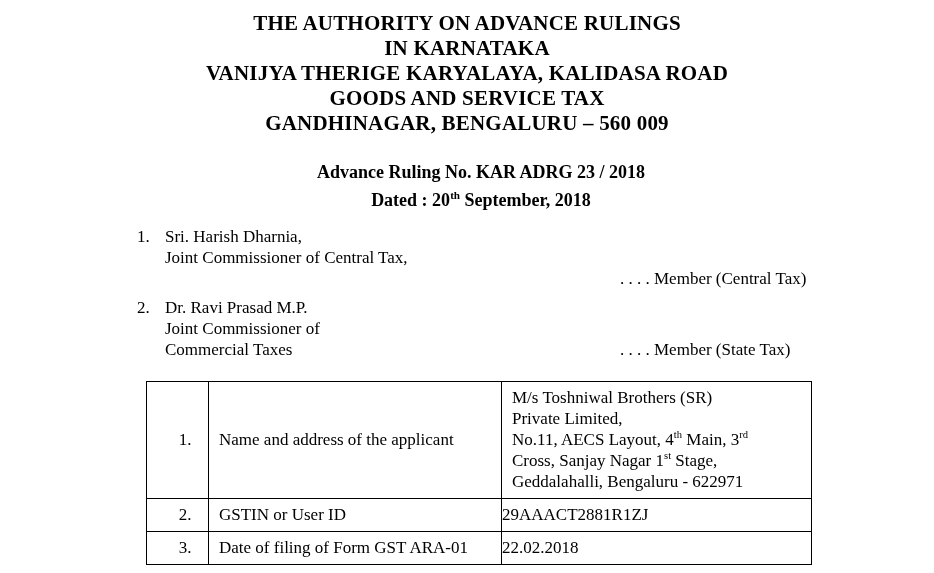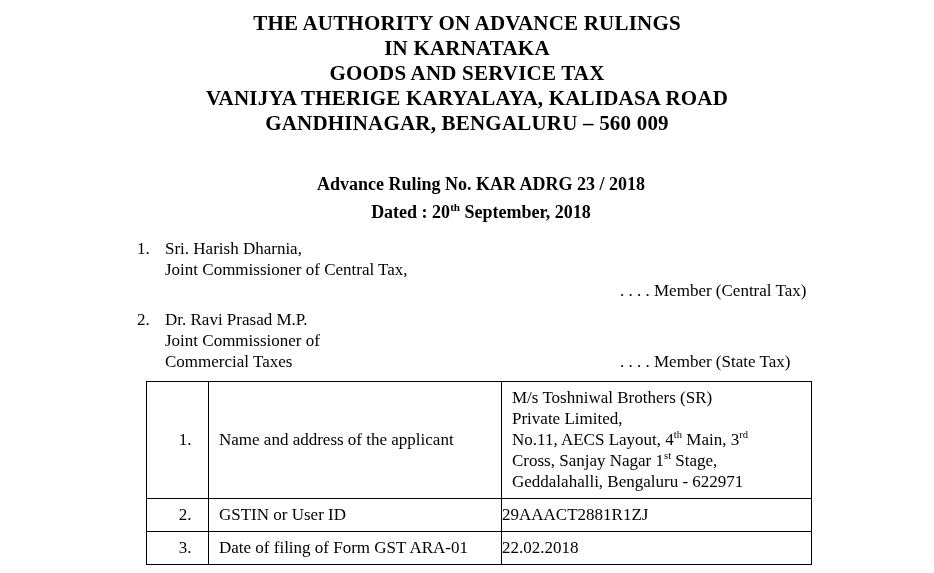--- a/index.html
+++ b/index.html
@@ -34,21 +34,21 @@
   .header div {
     white-space: nowrap;
   }
 
   
   .ruling-block {
     text-align: center;
     font-weight: bold;
     font-size: 18px;
     line-height: 24px;
-    margin-top: 36px;
+    margin-top: 24px;
     padding-left: 28px;
   }
   .ruling-block .dated {
     margin-top: 4px;
   }
   sup {
     font-size: 0.62em;
     vertical-align: super;
     line-height: 0;
   }
@@ -150,22 +150,22 @@
   }
 </style>
 </head>
 <body>
 
 <div class="page">
 
   <div class="header">
     <div>THE AUTHORITY ON ADVANCE RULINGS</div>
     <div>IN KARNATAKA</div>
+    <div>VANIJYA THERIGE KARYALAYA, KALIDASA ROAD</div>
     <div>GOODS AND SERVICE TAX</div>
-    <div>VANIJYA THERIGE KARYALAYA, KALIDASA ROAD</div>
     <div>GANDHINAGAR, BENGALURU – 560 009</div>
   </div>
 
   <div class="ruling-block">
     <div>Advance Ruling No.  KAR ADRG 23 / 2018</div>
     <div class="dated">
       <span>Dated : 20</span><sup>th</sup><span> September, 2018</span>
     </div>
   </div>
 

